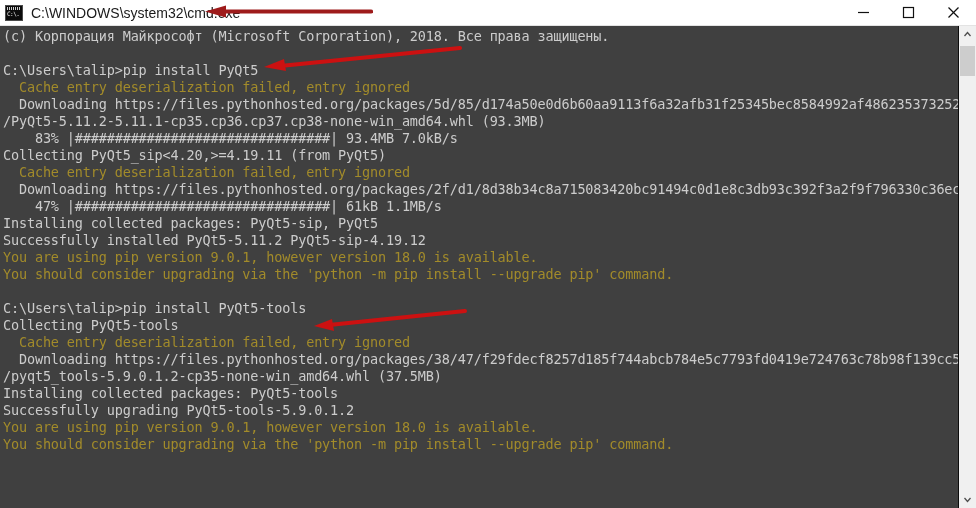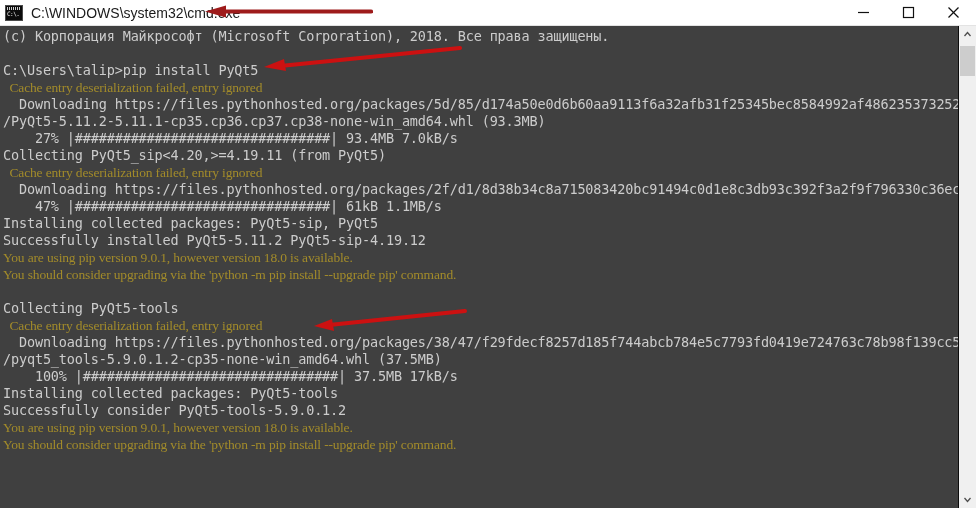--- a/index.html
+++ b/index.html
@@ -88,21 +88,21 @@
   }
   .line {
     font-family: "DejaVu Sans Mono", monospace;
     font-size: 13.5px;
     line-height: 17px;
     height: 17px;
     color: #cccccc;
     white-space: pre;
     letter-spacing: -0.15px;
   }
-  .line.warn { color: #a28b2a; font-family: Liberation Serif, serif; }
+  .line.warn { color: #a28b2a; }
   .line.blank { color: transparent; }
 
   
   .scrollbar {
     position: absolute;
     top: 26px;
     right: 0;
     width: 18px;
     height: 482px;
     background: #f0f0f0;
@@ -153,37 +153,37 @@
     </div>
   </div>
 
   <div class="console" id="console-body">
       <div class="line">(c) Корпорация Майкрософт (Microsoft Corporation), 2018. Все права защищены.</div>
       <div class="line blank"></div>
       <div class="line">C:\Users\talip&gt;pip install PyQt5</div>
       <div class="line warn">  Cache entry deserialization failed, entry ignored</div>
       <div class="line">  Downloading https://files.pythonhosted.org/packages/5d/85/d174a50e0d6b60aa9113f6a32afb31f25345bec8584992af486235373252</div>
       <div class="line">/PyQt5-5.11.2-5.11.1-cp35.cp36.cp37.cp38-none-win_amd64.whl (93.3MB)</div>
-      <div class="line">    27% |################################| 93.4MB 7.0kB/s</div>
+      <div class="line">    83% |################################| 93.4MB 7.0kB/s</div>
       <div class="line">Collecting PyQt5_sip&lt;4.20,&gt;=4.19.11 (from PyQt5)</div>
       <div class="line warn">  Cache entry deserialization failed, entry ignored</div>
       <div class="line">  Downloading https://files.pythonhosted.org/packages/2f/d1/8d38b34c8a715083420bc91494c0d1e8c3db93c392f3a2f9f796330c36ec</div>
       <div class="line">    47% |################################| 61kB 1.1MB/s</div>
       <div class="line">Installing collected packages: PyQt5-sip, PyQt5</div>
       <div class="line">Successfully installed PyQt5-5.11.2 PyQt5-sip-4.19.12</div>
       <div class="line warn">You are using pip version 9.0.1, however version 18.0 is available.</div>
       <div class="line warn">You should consider upgrading via the 'python -m pip install --upgrade pip' command.</div>
       <div class="line blank"></div>
+      <div class="line">C:\Users\talip&gt;pip install PyQt5-tools</div>
       <div class="line">Collecting PyQt5-tools</div>
       <div class="line warn">  Cache entry deserialization failed, entry ignored</div>
       <div class="line">  Downloading https://files.pythonhosted.org/packages/38/47/f29fdecf8257d185f744abcb784e5c7793fd0419e724763c78b98f139cc5</div>
       <div class="line">/pyqt5_tools-5.9.0.1.2-cp35-none-win_amd64.whl (37.5MB)</div>
-      <div class="line">    100% |################################| 37.5MB 17kB/s</div>
       <div class="line">Installing collected packages: PyQt5-tools</div>
-      <div class="line">Successfully consider PyQt5-tools-5.9.0.1.2</div>
+      <div class="line">Successfully upgrading PyQt5-tools-5.9.0.1.2</div>
       <div class="line warn">You are using pip version 9.0.1, however version 18.0 is available.</div>
       <div class="line warn">You should consider upgrading via the 'python -m pip install --upgrade pip' command.</div>
       <div class="line blank"></div>
     </div>
 
   <div class="scrollbar">
     <div class="sb-track"></div>
     <div class="sb-arrow">
       <svg width="9" height="9" viewBox="0 0 9 9">
           <polyline points="1.5,6 4.5,2.6 7.5,6" fill="none" stroke="#4d4d4d" stroke-width="1.3"></polyline>

